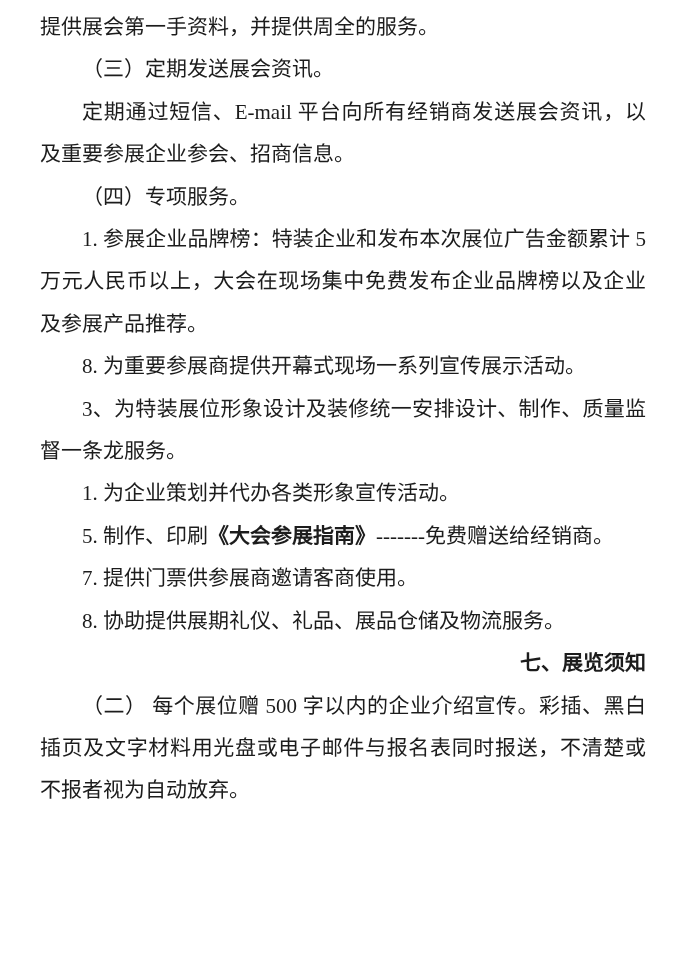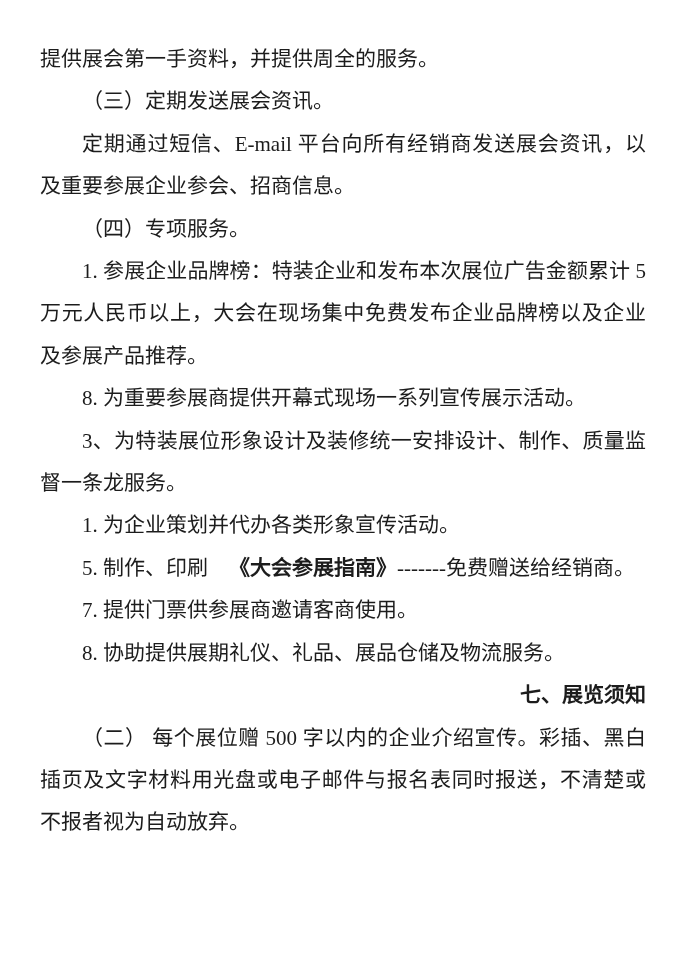--- a/index.html
+++ b/index.html
@@ -10,21 +10,21 @@
   body {
     width: 682px;
     height: 954px;
     font-family: "Liberation Serif", "DejaVu Serif", serif;
     color: #1c1c1c;
   }
   .page {
     box-sizing: border-box;
     width: 682px;
     height: 954px;
-    padding: 38px 36px 0 40px;
+    padding: 6px 36px 0 40px;
     overflow: hidden;
     background: #ffffff;
   }
   .para {
     margin: 0;
     font-size: 21px;
     line-height: 42.4px;
     text-align: justify;
     text-justify: inter-ideograph;
     text-indent: 2em;
@@ -32,21 +32,20 @@
   }
   .para.no-indent {
     text-indent: 0;
   }
   .heading {
     font-weight: bold;
     text-align: right;
   }
   .book-title {
     font-weight: bold;
-    margin-left: 21px;
   }
   .para sup {
     font-size: 0.55em;
     line-height: 0;
     vertical-align: super;
   }
 </style>
 </head>
 <body>
 

